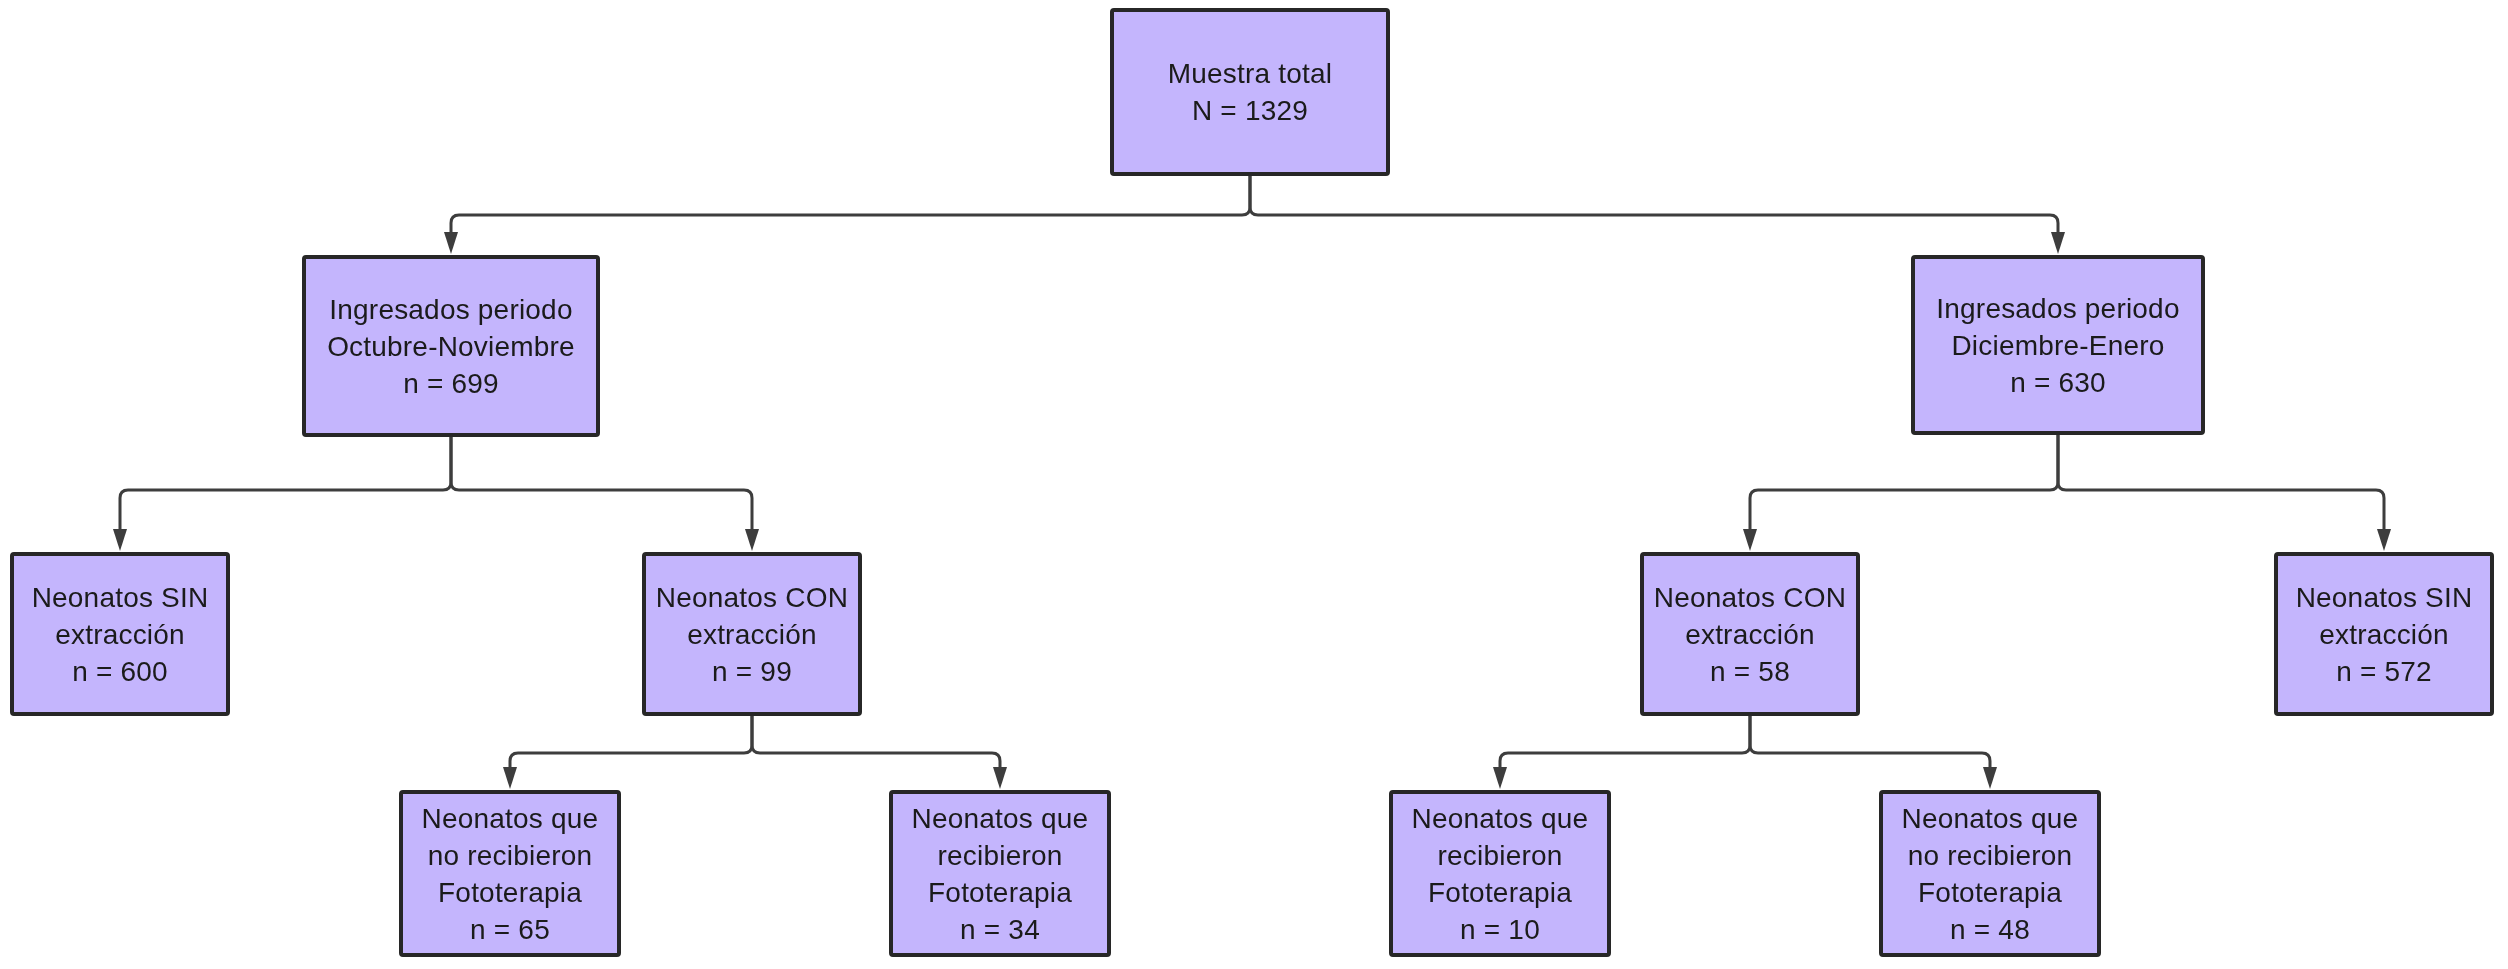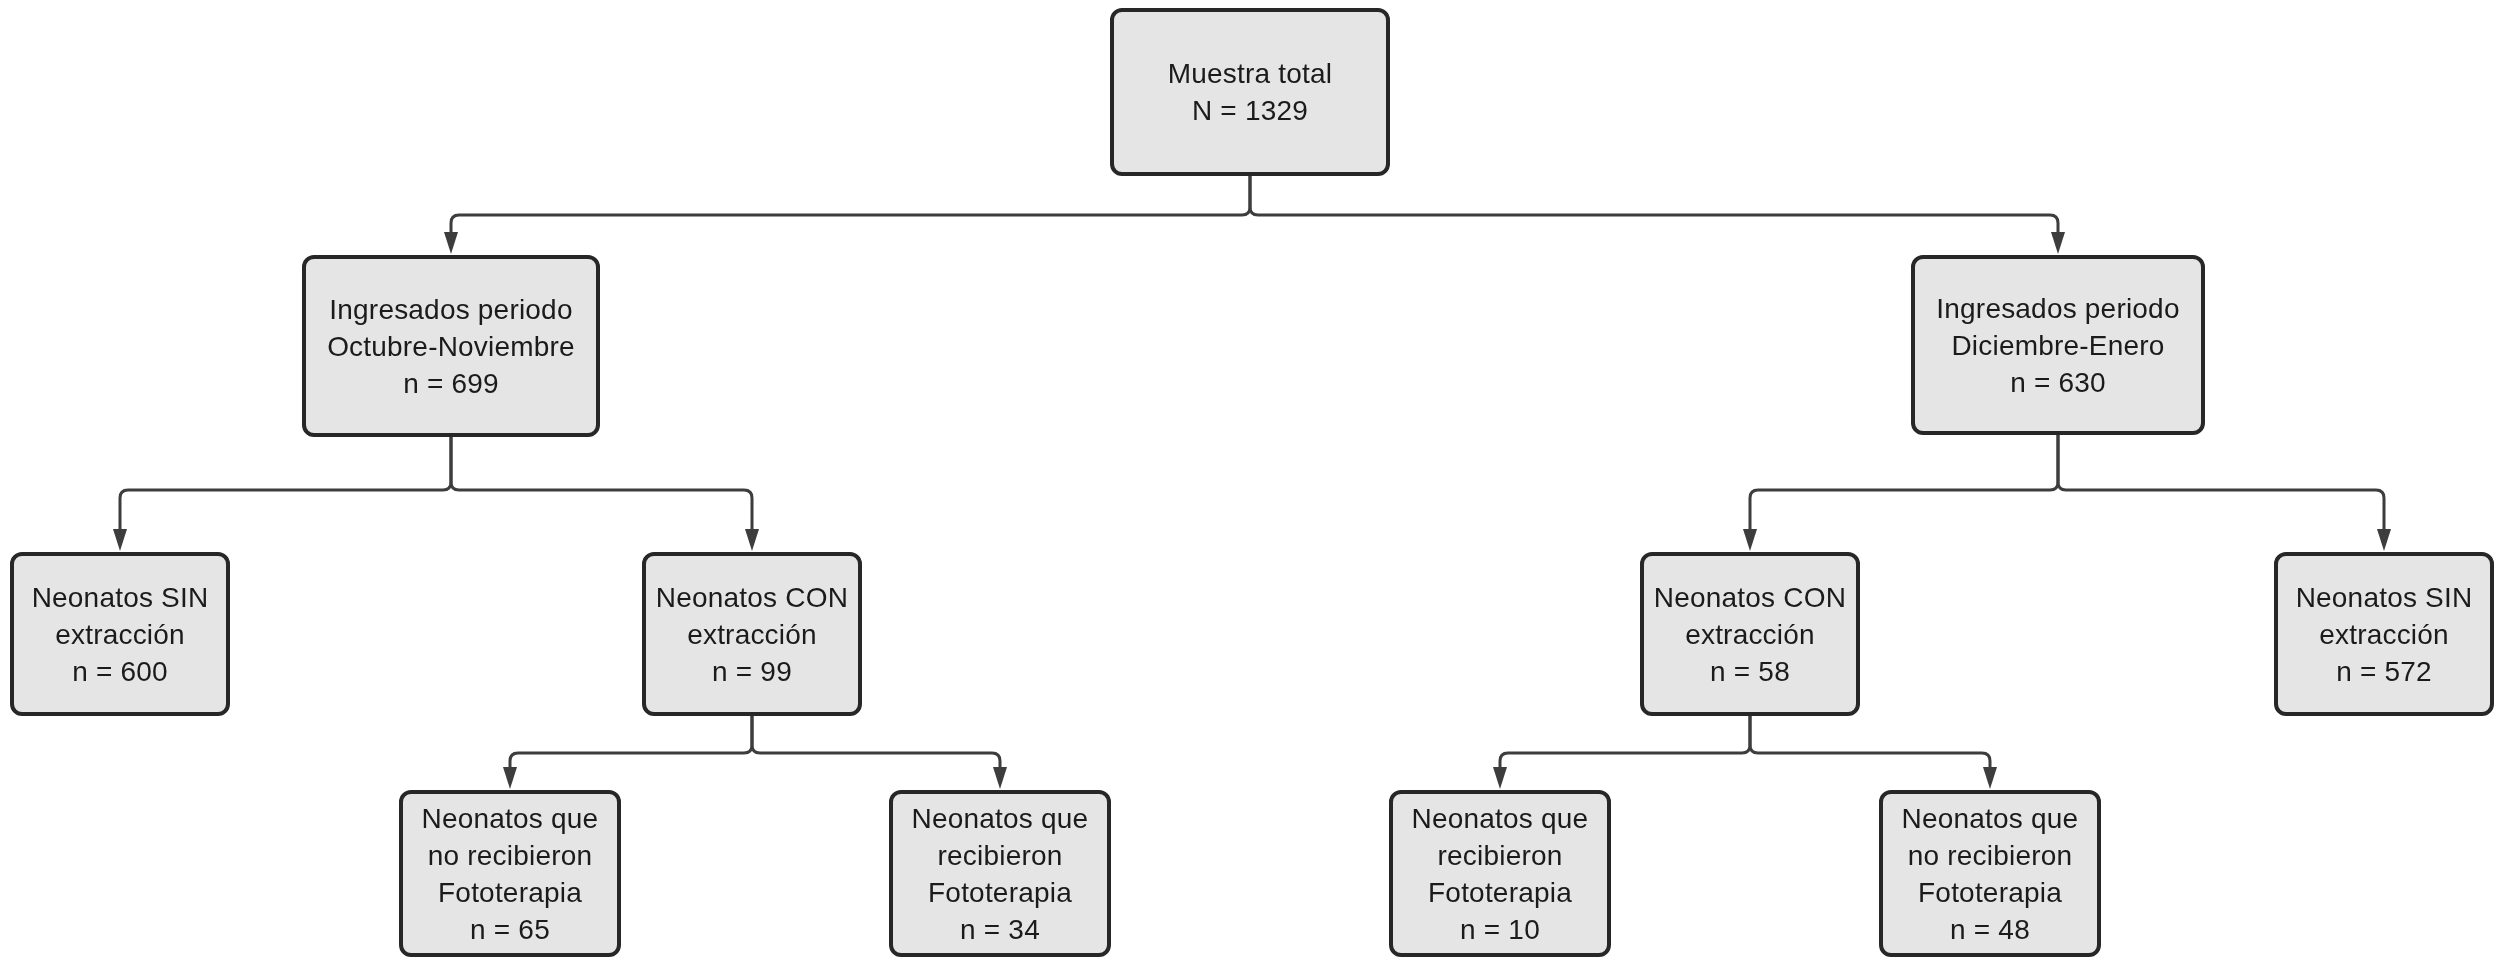--- a/index.html
+++ b/index.html
@@ -18,23 +18,23 @@
   .edges-layer {
     position: absolute;
     left: 0;
     top: 0;
     width: 2508px;
     height: 969px;
   }
   .node {
     position: absolute;
     box-sizing: border-box;
-    background: #e5e5e5;
+    background: #c4b5fd;
     border: 4px solid #272727;
-    border-radius: 12px;
+    border-radius: 4px;
     display: flex;
     align-items: center;
     justify-content: center;
     text-align: center;
   }
   .node-text {
     white-space: pre-line;
     font-size: 28px;
     line-height: 37px;
     color: #1b1b1b;

